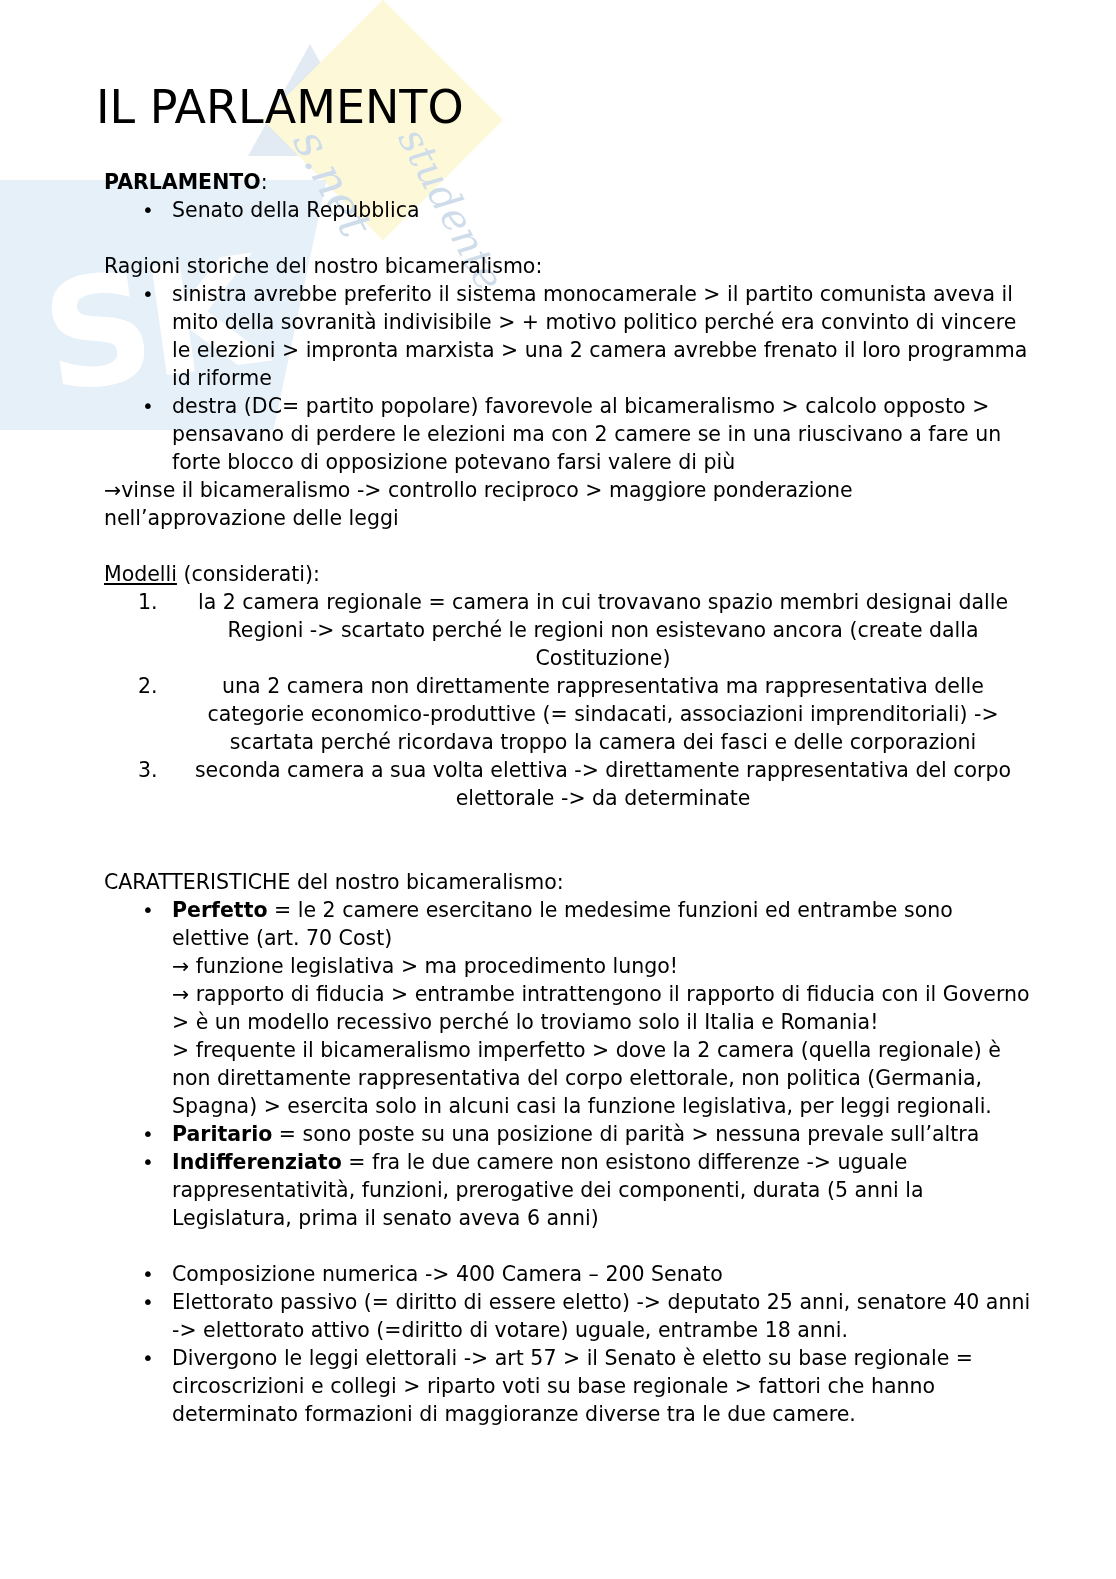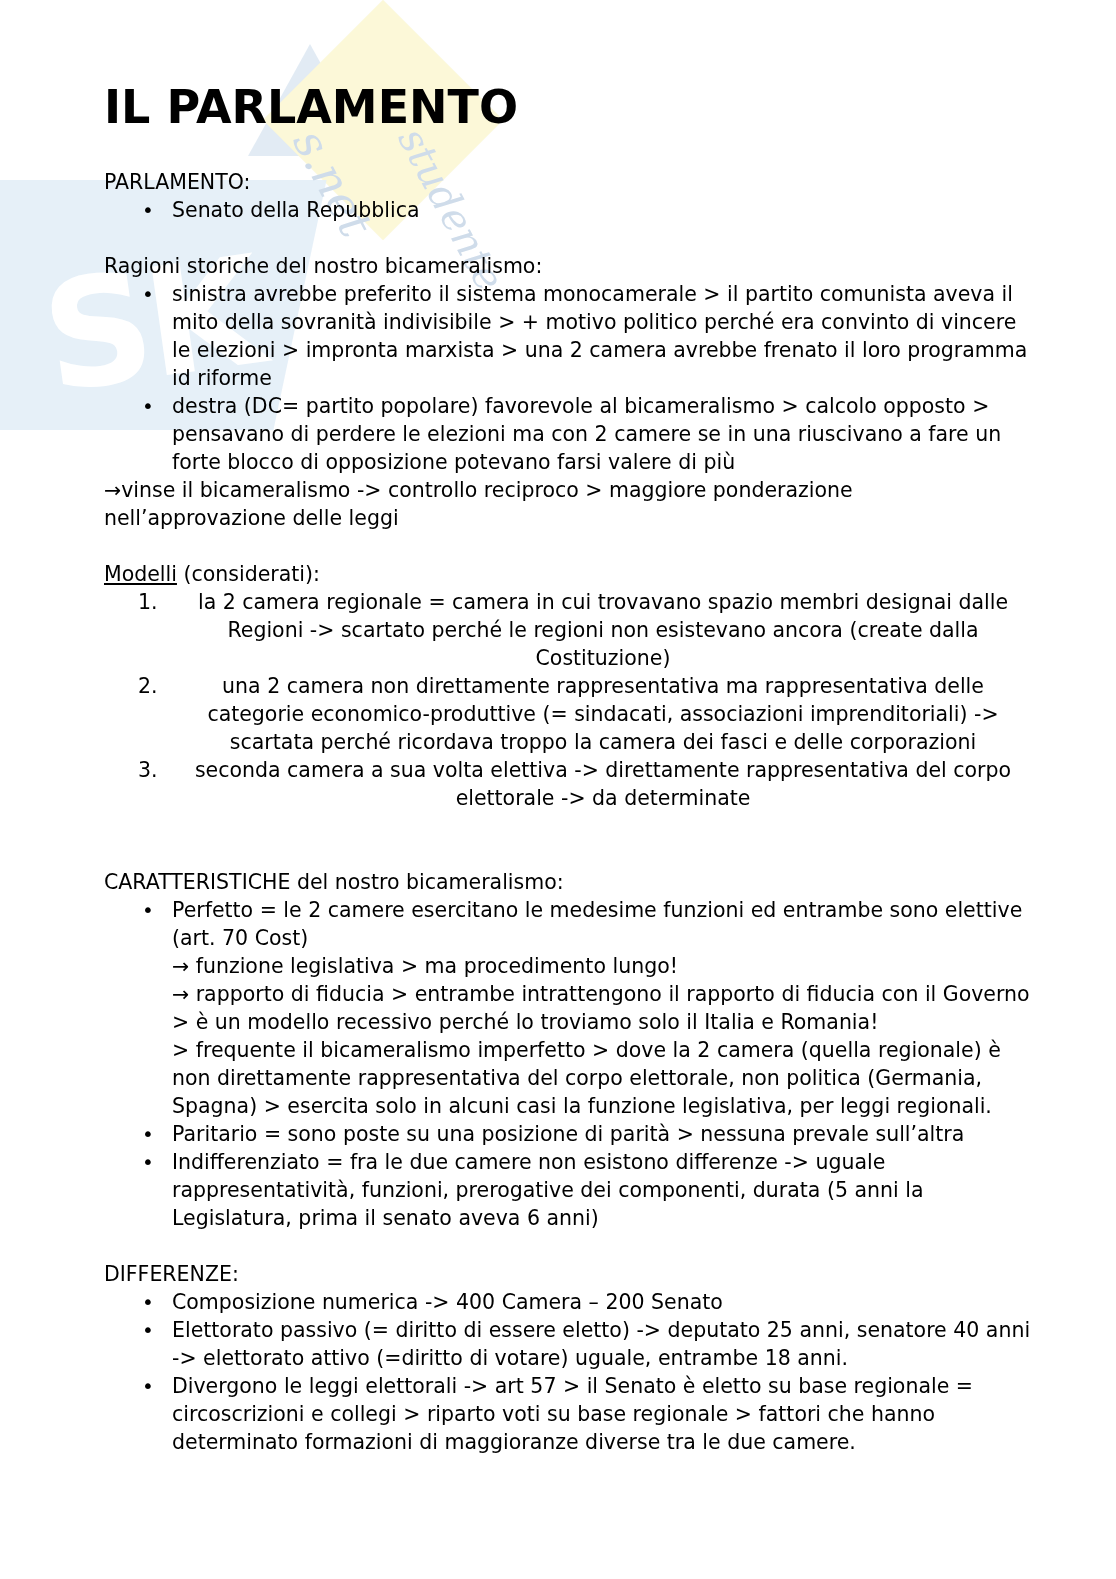--- a/index.html
+++ b/index.html
@@ -89,24 +89,24 @@
   }
 
   
   #page {
     position: relative;
     z-index: 2;
     padding: 0;
   }
   .doc-title {
     position: absolute;
-    left: 104px;
+    left: 96px;
     top: 84px;
     font-size: 46px;
-    font-weight: bold;
+    font-weight: normal;
     letter-spacing: 0px;
     line-height: 1;
     margin: 0;
   }
 
   .body-area {
     position: absolute;
     left: 104px;
     top: 168px;
     width: 930px;
@@ -149,21 +149,21 @@
     counter-increment: n;
   }
   ol.nums > li::before {
     content: counter(n) ".";
     position: absolute;
     left: 34px;
     top: 0;
     line-height: 28px;
   }
 
-  b, .b { font-weight: normal; }
+  b, .b { font-weight: bold; }
   .u { text-decoration: underline; }
   .sub { display: block; }
 </style>
 </head>
 <body>
 
 <div id="watermark">
   <div class="wm-tri"></div>
   <div class="wm-diamond"></div>
   <div class="wm-blueband"></div>
@@ -218,21 +218,20 @@
       <li>
         <b>Paritario</b><span> = sono poste su una posizione di parità &gt; nessuna prevale sull’altra</span>
       </li>
       <li>
         <b>Indifferenziato</b><span> = fra le due camere non esistono differenze -&gt; uguale rappresentatività, funzioni, prerogative dei componenti, durata (5 anni la Legislatura, prima il senato aveva 6 anni)</span>
       </li>
     </ul>
 
     <div class="gap"></div>
 
-    <p class="line">DIFFERENZE:</p>
     <ul class="bullets">
       <li>Composizione numerica -&gt; 400 Camera – 200 Senato</li>
       <li>Elettorato passivo (= diritto di essere eletto) -&gt; deputato 25 anni, senatore 40 anni -&gt; elettorato attivo (=diritto di votare) uguale, entrambe 18 anni.</li>
       <li>Divergono le leggi elettorali -&gt; art 57 &gt; il Senato è eletto su base regionale = circoscrizioni e collegi &gt; riparto voti su base regionale &gt; fattori che hanno determinato formazioni di maggioranze diverse tra le due camere.</li>
     </ul>
 
   </div>
 </div>
 
 </body></html>

